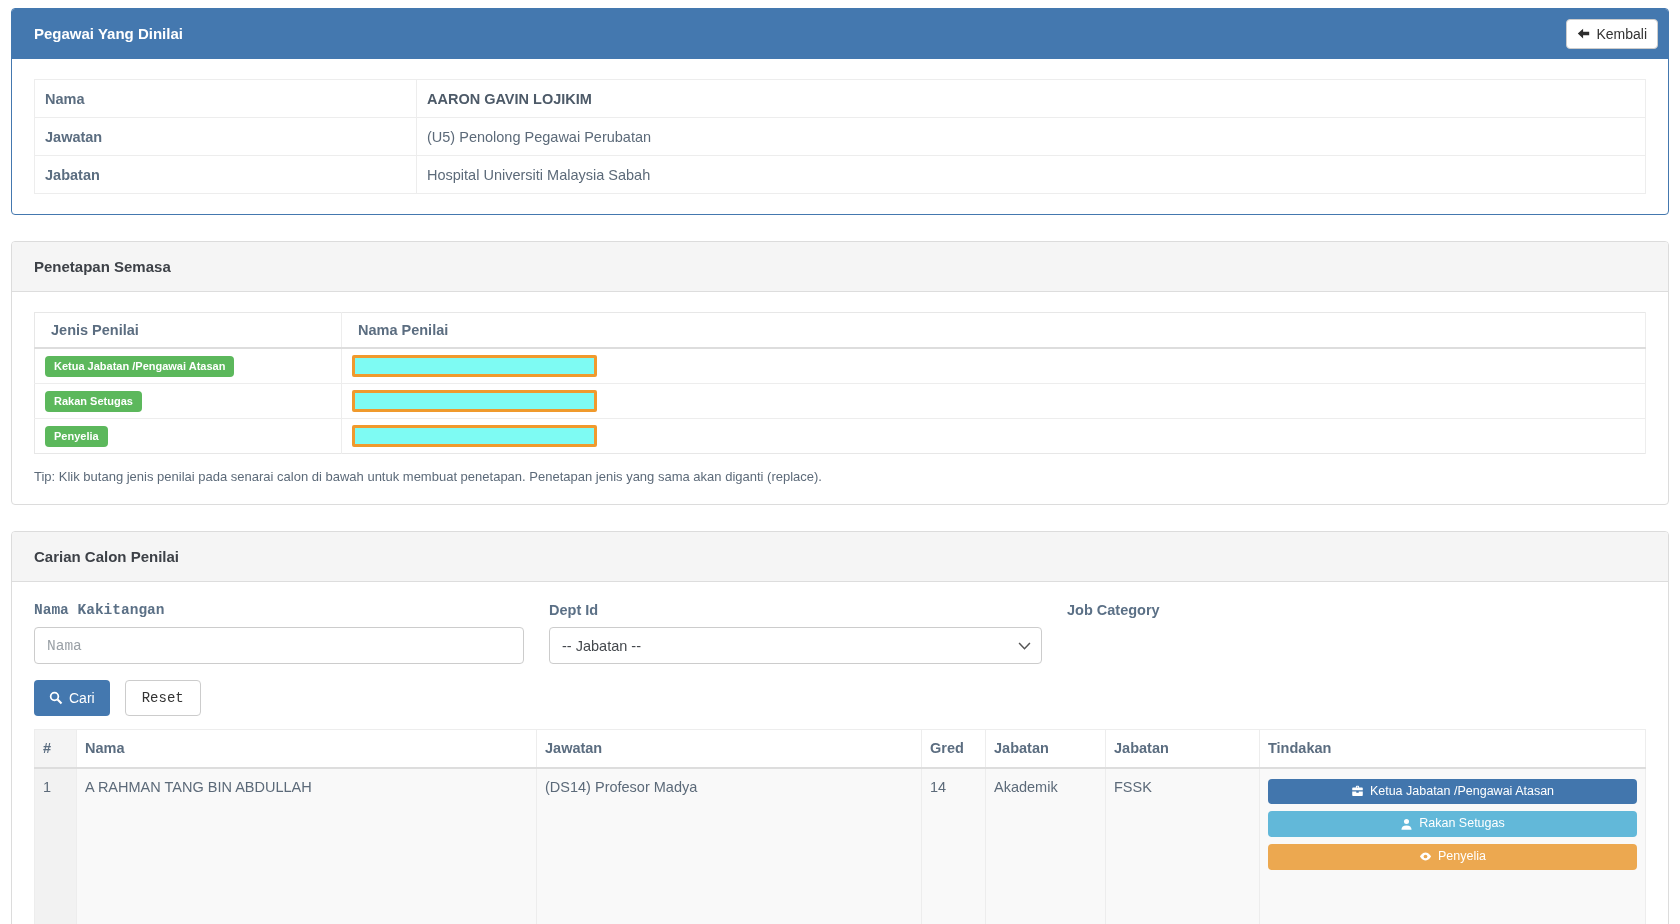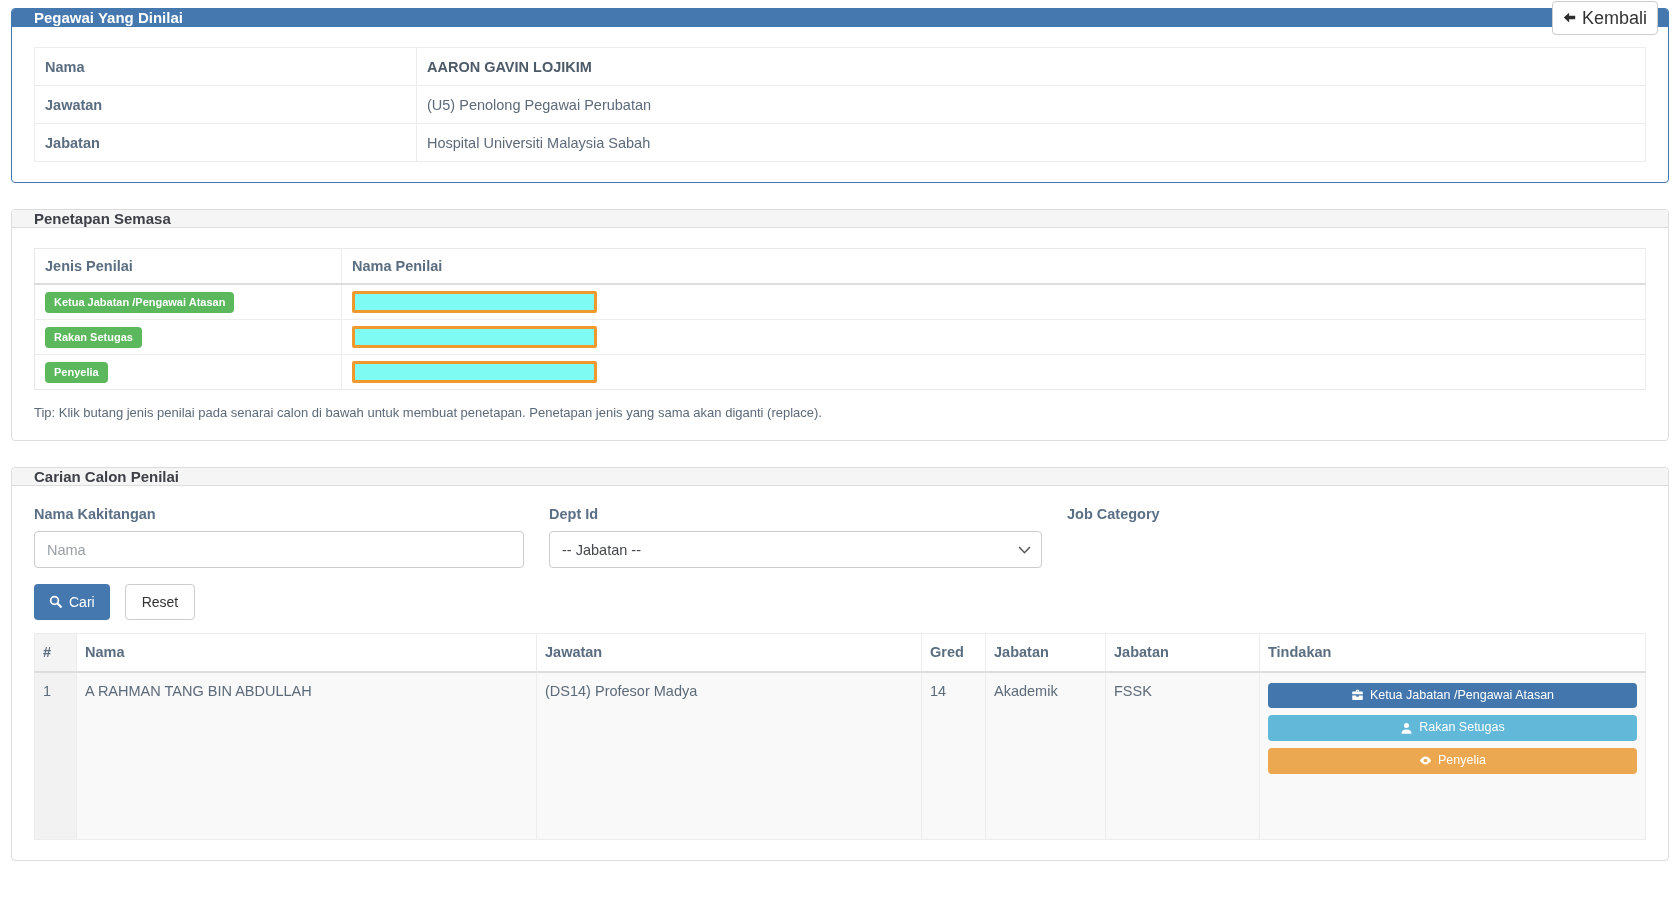--- a/index.html
+++ b/index.html
@@ -1,55 +1,55 @@
 <!DOCTYPE html>
 <html><head>
 <meta charset="utf-8">
 <style>
   * { margin:0; padding:0; box-sizing:border-box; }
   html,body { width:1680px; height:924px; overflow:hidden; background:#fff; }
   body { font-family:"Liberation Sans", sans-serif; font-size:14px; color:#5c6a79; padding:8px 11px 0 11px; }
 
   .panel { border:1px solid #dcdcdc; border-radius:4px; margin-bottom:26px; background:#fff; }
   .panel-primary { border-color:#4478af; }
-  .panel-heading { padding:0 22px; font-weight:bold; font-size:15px; color:#3d4147;
+  .panel-heading { padding:16px 22px; font-weight:bold; font-size:15px; color:#3d4147;
                    background:#f5f5f5; border-bottom:1px solid #ddd; border-radius:3px 3px 0 0;
                    position:relative; }
   .panel-primary > .panel-heading { background:#4478af; color:#fff; border-bottom-color:#4478af; }
   .panel-body { padding:20px 22px; }
 
   .btn { display:inline-flex; align-items:center; justify-content:center; gap:6px;
          border-radius:4px; font-size:13px; line-height:1; cursor:pointer;
          border:1px solid transparent; font-family:inherit; }
   .btn-back { position:absolute; right:10px; top:50%; transform:translateY(-50%);
-              background:#fff; border-color:#ccc; color:#333; padding:7px 10px; font-size:18px; }
+              background:#fff; border-color:#ccc; color:#333; padding:7px 10px; font-size:14px; }
   .btn-search { background:#4478af; color:#fff; padding:10px 14px; font-size:14px; }
-  .btn-reset  { background:#fff; border-color:#ccc; color:#333; padding:10px 16px; font-size:14px; }
+  .btn-reset  { background:#fff; border-color:#ccc; color:#333; padding:10px 16px; font-size:14px;font-family:Liberation Mono, monospace; }
 
   
   table.kv { width:100%; border-collapse:collapse; border:1px solid #e7e7e7; }
   table.kv td { border:1px solid #ededed; padding:10px 10px; height:38px; font-size:14.5px; }
   table.kv td.k { width:382px; font-weight:bold; color:#5b6d80; }
   table.kv td.v { color:#5c6a79; }
   table.kv td.v.strong { font-weight:bold; color:#4d5a68; }
 
   
   table.assign { width:100%; border-collapse:collapse; border:1px solid #e7e7e7; }
   table.assign th { text-align:left; font-weight:bold; color:#5b6d80; font-size:14.5px;
-                    padding:9px 10px; border-bottom:2px solid #ddd; border-right:1px solid #ededed; height:35px; }
+                    padding:9px 16px; border-bottom:2px solid #ddd; border-right:1px solid #ededed; height:35px; }
   table.assign td { padding:6px 10px; border-top:1px solid #ededed; border-right:1px solid #ededed; height:35px; }
   table.assign .col-type { width:307px; }
   .badge-type { display:inline-block; background:#5cb85c; color:#fff; font-weight:bold;
                 font-size:11px; padding:5px 9px; border-radius:4px; line-height:1; }
   .hl-box { width:245px; height:22px; background:#7efbf3; border:3px solid #f09a2d; border-radius:2px; }
   .tip { margin-top:15px; font-size:13px; color:#5c6a79; }
 
   
   .form-row { display:flex; gap:25px; }
-  .fcol1 { width:490px; } .fcol2 { width:493px; } .fcol3 { flex:1; }
+  .fcol1 { width:490px;font-family:Liberation Mono, monospace; } .fcol2 { width:493px; } .fcol3 { flex:1; }
   .flabel { display:block; font-weight:bold; color:#5b7086; font-size:14.5px; margin-bottom:9px; }
   .fctrl { width:100%; height:37px; border:1px solid #ccc; border-radius:4px; padding:0 12px;
            font-size:14.5px; font-family:inherit; color:#44484d; background:#fff; }
   .fctrl::placeholder { color:#9aa0a6; }
   .sel-wrap { position:relative; }
   .sel-wrap select { appearance:none; -webkit-appearance:none; -moz-appearance:none; }
   .sel-wrap .chev { position:absolute; right:11px; top:50%; transform:translateY(-50%); pointer-events:none; }
   .actions-row { display:flex; justify-content:flex-start; gap:15px; margin-top:16px; }
 
   

